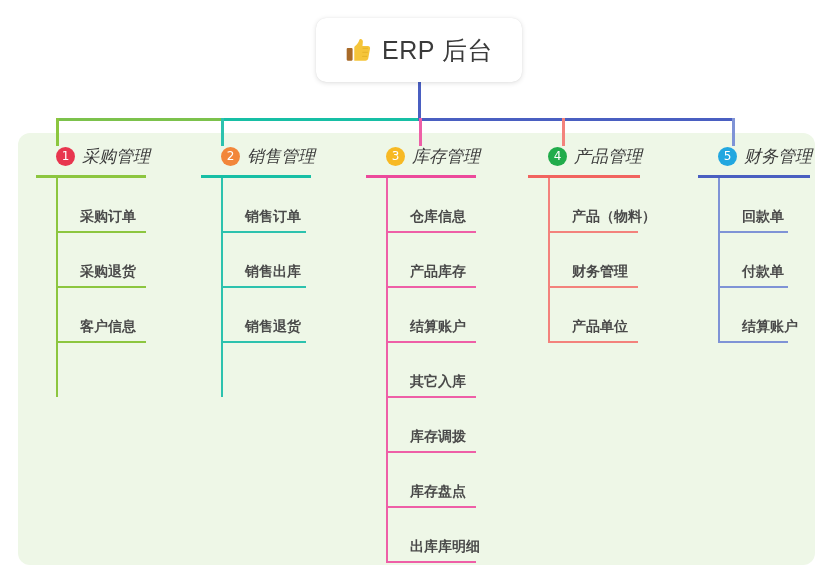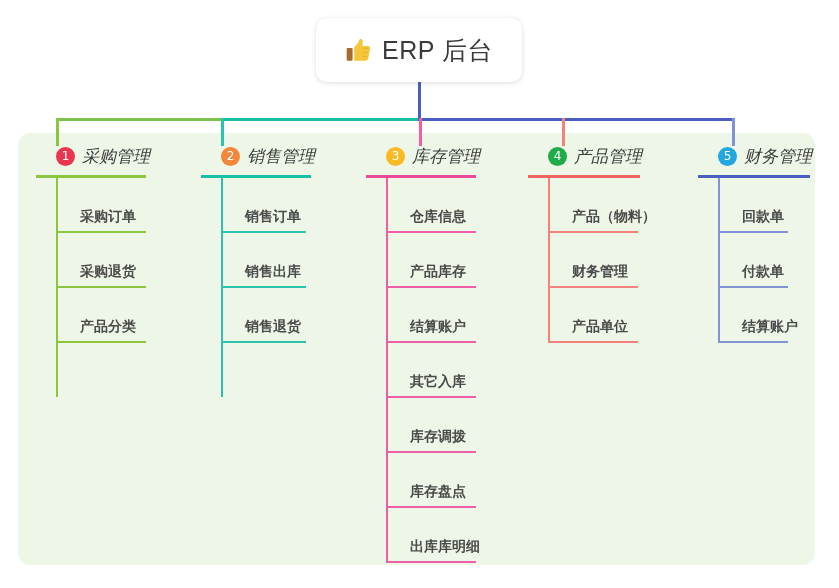--- a/index.html
+++ b/index.html
@@ -168,21 +168,21 @@
         <div class="col-spine" style="background: rgb(140, 198, 63); height: 219px;"></div>
         <div class="leaf">
           <span class="leaf-label">采购订单</span>
           <div class="leaf-rule" style="background: rgb(140, 198, 63); width: 90px;"></div>
         </div>
         <div class="leaf">
           <span class="leaf-label">采购退货</span>
           <div class="leaf-rule" style="background: rgb(140, 198, 63); width: 90px;"></div>
         </div>
         <div class="leaf">
-          <span class="leaf-label">产品分类</span>
+          <span class="leaf-label">客户信息</span>
           <div class="leaf-rule" style="background: rgb(140, 198, 63); width: 90px;"></div>
         </div>
       </div>
     </div>
     <div class="column" style="left: 201px; width: 145px;">
       <div class="col-head">
         <span class="badge" style="background: rgb(242, 134, 58);">2</span>
         <span class="col-title">销售管理</span>
       </div>
       <div class="col-rule" style="background: rgb(23, 191, 165); width: 110px;"></div>

